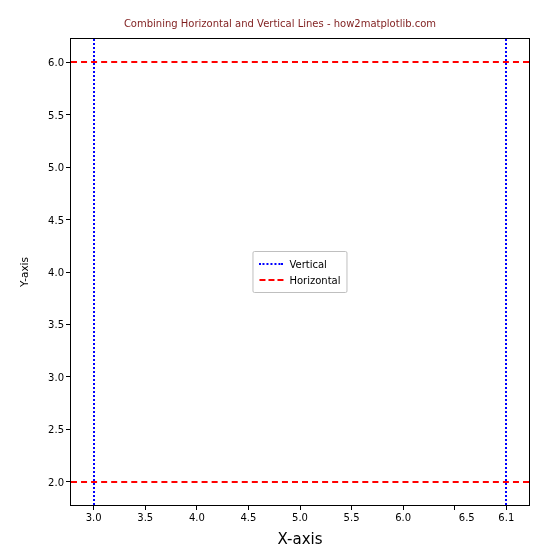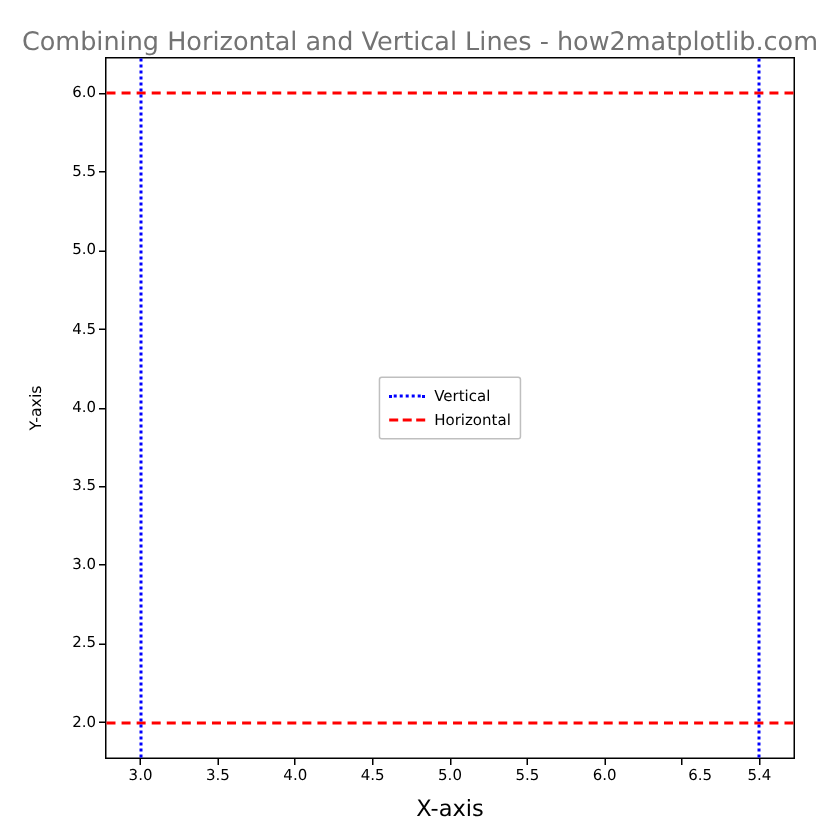--- a/index.html
+++ b/index.html
@@ -14,22 +14,22 @@
     position: relative;
     width: 560px;
     height: 560px;
   }
   .title {
     position: absolute;
     top: 18px;
     left: 0;
     width: 560px;
     text-align: center;
-    font-size: 17px;
-    color: #737373;
+    font-size: 10px;
+    color: #7f1d1d;
   }
   .axes {
     position: absolute;
     left: 70px;
     top: 38px;
     width: 460px;
     height: 468px;
     border: 1px solid #000;
     box-sizing: border-box;
   }
@@ -157,21 +157,21 @@
       <div class="tick-x" style="left: 248.423px; top: 512px;">4.5</div>
       <div class="tick-mark-x" style="left: 299.5px; top: 506px;"></div>
       <div class="tick-x" style="left: 300px; top: 512px;">5.0</div>
       <div class="tick-mark-x" style="left: 351.077px; top: 506px;"></div>
       <div class="tick-x" style="left: 351.577px; top: 512px;">5.5</div>
       <div class="tick-mark-x" style="left: 402.653px; top: 506px;"></div>
       <div class="tick-x" style="left: 403.153px; top: 512px;">6.0</div>
       <div class="tick-mark-x" style="left: 454.23px; top: 506px;"></div>
       <div class="tick-x" style="left: 454.73px; top: 512px; margin-left: 12px;">6.5</div>
       <div class="tick-mark-x" style="left: 505.806px; top: 506px;"></div>
-      <div class="tick-x" style="left: 506.306px; top: 512px;">5.4</div>
+      <div class="tick-x" style="left: 506.306px; top: 512px;">6.1</div>
     </div>
   <div id="yticks-container">
       <div class="tick-mark-y" style="top: 481.41px; left: 66px;"></div>
       <div class="tick-y" style="top: 481.91px; left: 40px; width: 24px;">2.0</div>
       <div class="tick-mark-y" style="top: 428.932px; left: 66px;"></div>
       <div class="tick-y" style="top: 429.432px; left: 40px; width: 24px;">2.5</div>
       <div class="tick-mark-y" style="top: 376.455px; left: 66px;"></div>
       <div class="tick-y" style="top: 376.955px; left: 40px; width: 24px;">3.0</div>
       <div class="tick-mark-y" style="top: 323.977px; left: 66px;"></div>
       <div class="tick-y" style="top: 324.477px; left: 40px; width: 24px;">3.5</div>

